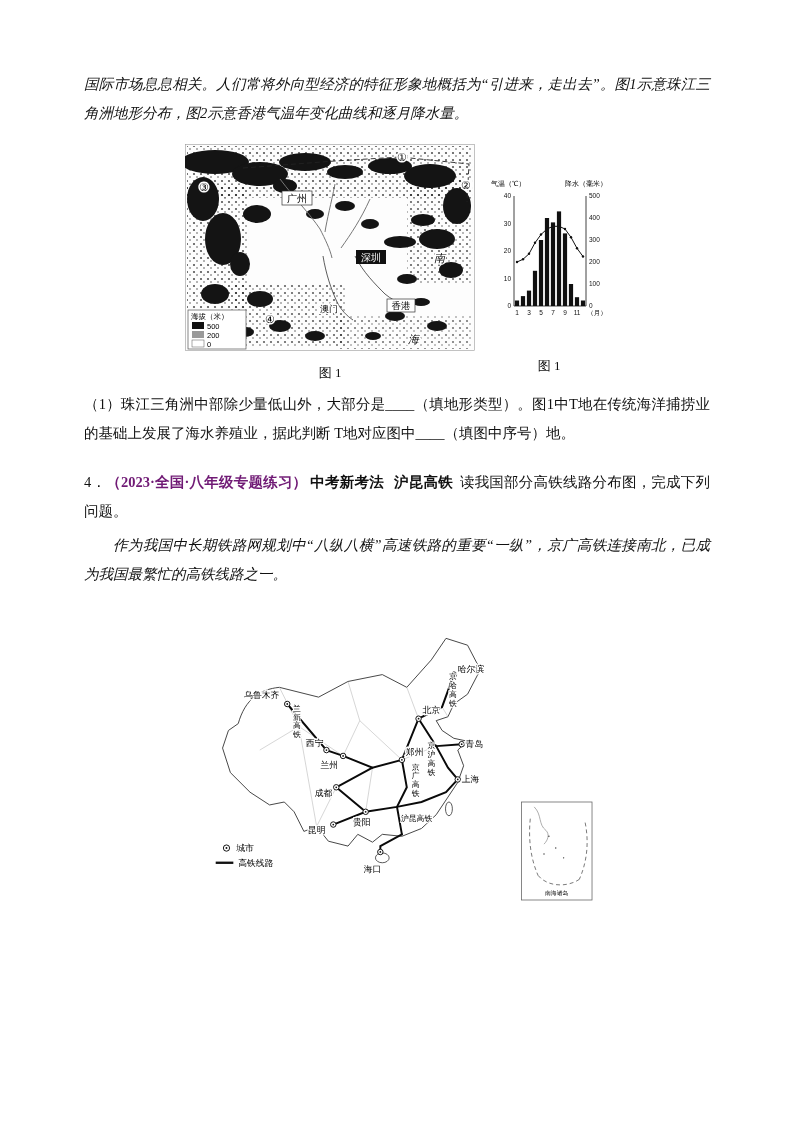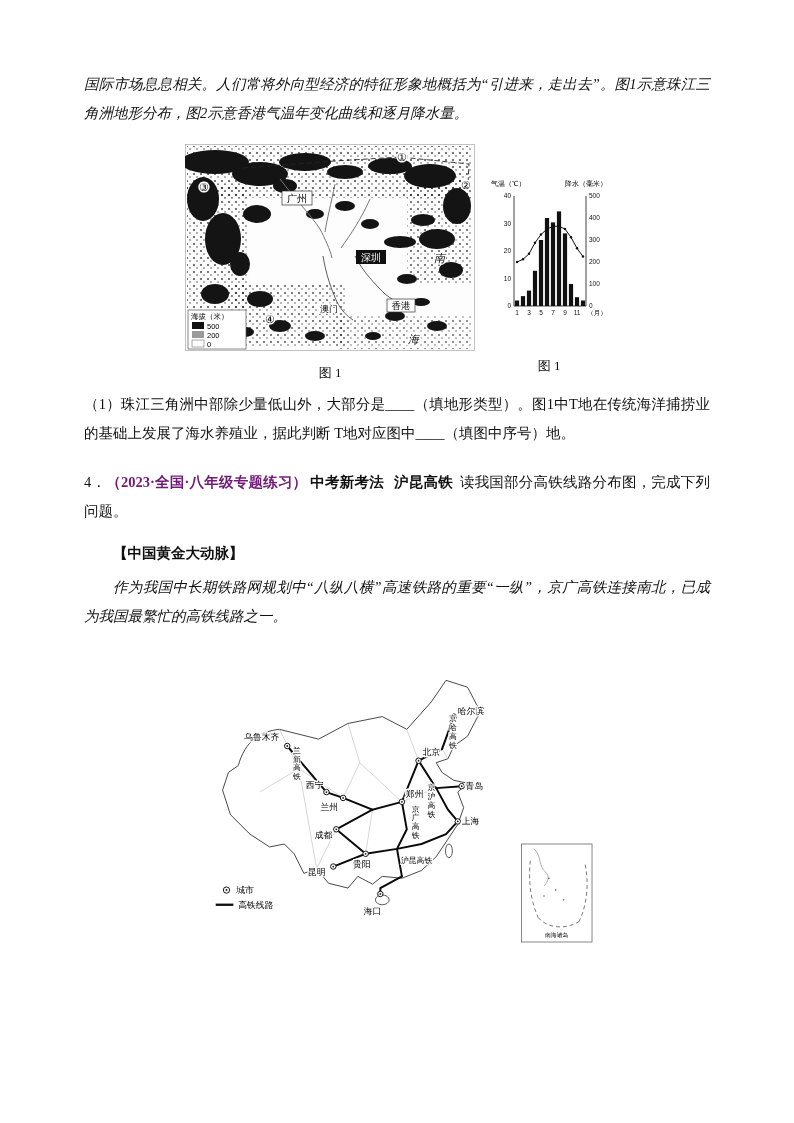--- a/index.html
+++ b/index.html
@@ -188,21 +188,20 @@
     </figure>
 
   </div>
 
   <p class="q q-first">（1）珠江三角洲中部除少量低山外，大部分是____（填地形类型）。图1中T地在传统海洋捕捞业的基础上发展了海水养殖业，据此判断 T地对应图中____（填图中序号）地。</p>
 
   <p class="q q4">
     <span>4．</span><span class="teal">（2023·全国·八年级专题练习）</span><span class="tag">中考新考法</span><span class="tag">沪昆高铁</span><span>读我国部分高铁线路分布图，完成下列问题。</span>
   </p>
 
-  <p class="section-title">【中国黄金大动脉】</p>
 
   <p class="kai indent passage">作为我国中长期铁路网规划中“八纵八横”高速铁路的重要“一纵”，京广高铁连接南北，已成为我国最繁忙的高铁线路之一。</p>
 
   <div class="mapwrap">
     <svg width="392" height="304" viewBox="0 0 400 310">
       <path d="M38,125 C45,100 60,90 80,88 L120,98 L150,82 L185,75 L210,88 L235,60 L250,38 L272,45 L285,70 L272,95 L258,105 L252,118 L240,122 L246,132 L258,140 L272,143 L262,152 L268,168 L262,185 L252,200 L240,218 L225,232 L205,240 L185,238 L175,246 L160,238 L150,250 L130,245 L118,230 L105,235 L95,215 L85,205 L70,208 L50,195 L30,175 L22,150 L28,132 Z" fill="none" stroke="#444" stroke-width="1"></path>
       <ellipse cx="185" cy="262" rx="7" ry="5" fill="none" stroke="#444" stroke-width="0.9"></ellipse>
       <ellipse cx="253" cy="212" rx="3.5" ry="7" fill="none" stroke="#444" stroke-width="0.9"></ellipse>
       <g stroke="#aaa" stroke-width="0.5" fill="none">
         <path d="M80,88 L100,128 L60,152"></path>

